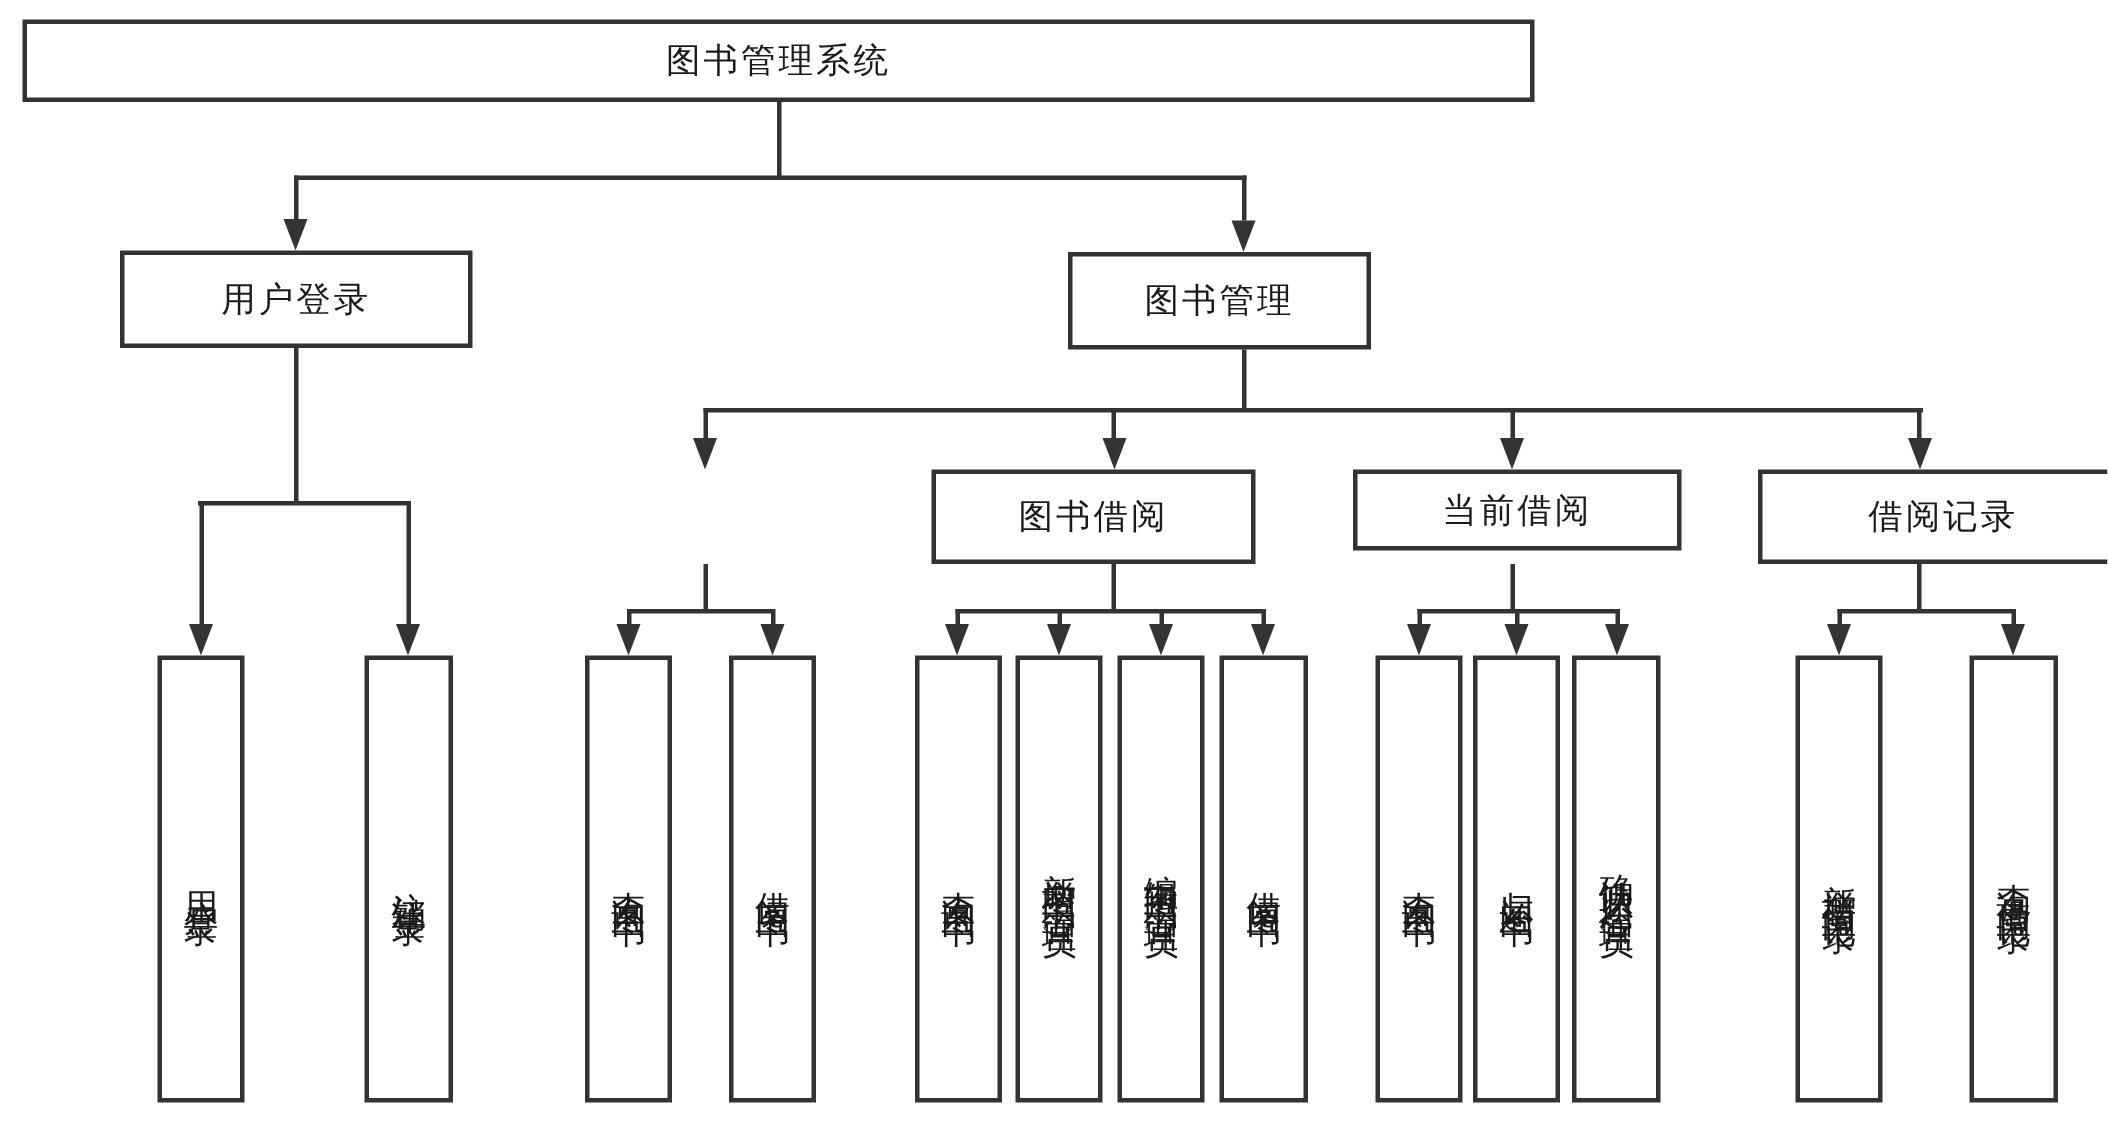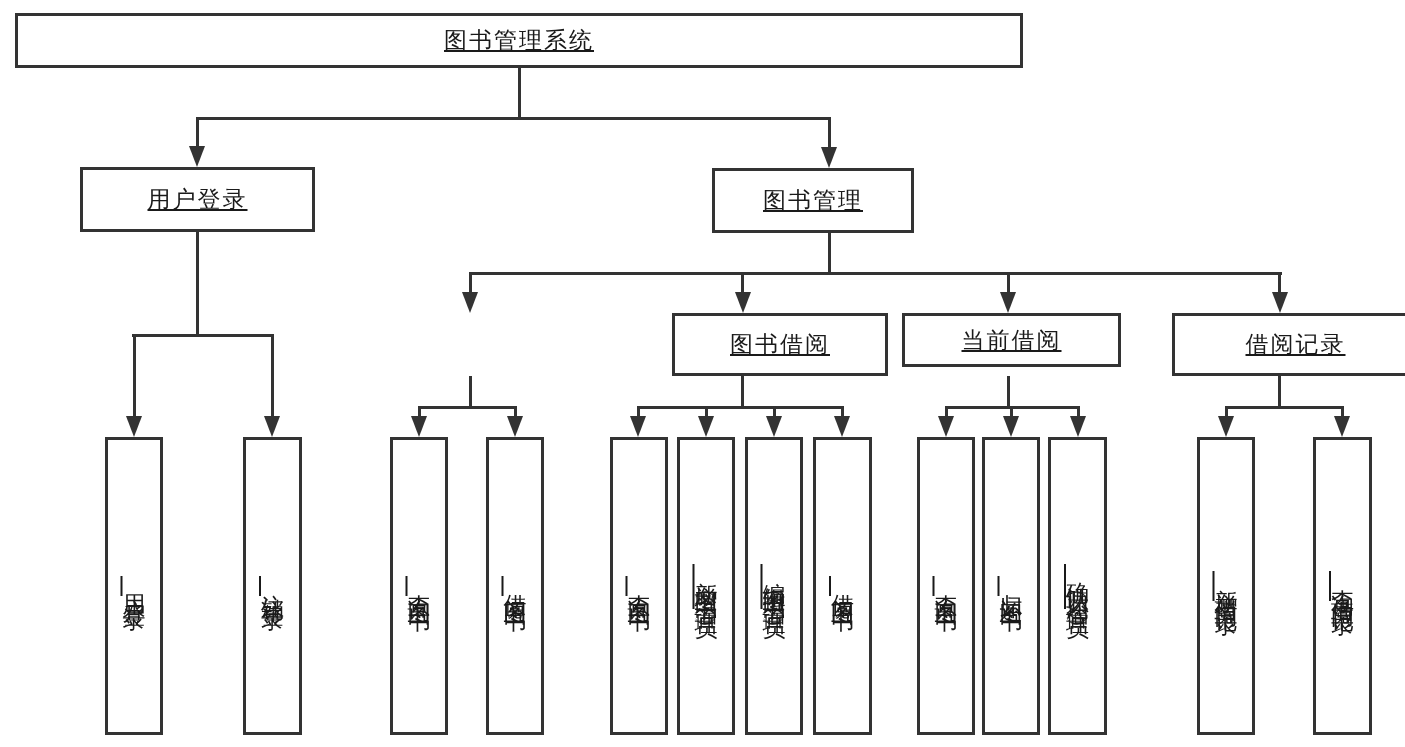--- a/index.html
+++ b/index.html
@@ -3,21 +3,21 @@
 <meta charset="utf-8">
 <title>图书管理系统</title>
 <style>
   html,body{margin:0;padding:0;background:#ffffff;}
   .stage{
     position:relative;width:1405px;height:747px;background:#ffffff;
     font-family:"Liberation Sans",sans-serif;overflow:hidden;color:#1a1a1a;
   }
   .box{
     position:absolute;box-sizing:border-box;border:3px solid #333333;background:#ffffff;
-    display:flex;align-items:center;justify-content:center;text-decoration:underline;
+    display:flex;align-items:center;justify-content:center;
   }
   .box.h span{font-size:23px;letter-spacing:2px;white-space:nowrap;}
   .box.v span{
     writing-mode:vertical-lr;text-orientation:mixed;
     font-size:23px;letter-spacing:5px;line-height:1;white-space:nowrap;
   }
   .vl{position:absolute;width:3px;background:#333333;}
   .hl{position:absolute;height:3px;background:#333333;}
   .ar{
     position:absolute;width:0;height:0;
@@ -63,21 +63,21 @@
   <div class="hl" style="left:469px;top:272px;width:813px"></div>
   <div class="vl" style="left:469px;top:272px;height:22px"></div>
   <div class="ar" style="left:462px;top:292px"></div>
   <div class="vl" style="left:741px;top:272px;height:22px"></div>
   <div class="ar" style="left:735px;top:292px"></div>
   <div class="vl" style="left:1007px;top:272px;height:22px"></div>
   <div class="ar" style="left:1000px;top:292px"></div>
   <div class="vl" style="left:1278px;top:272px;height:22px"></div>
   <div class="ar" style="left:1272px;top:292px"></div>
 
-  <div class="box h" style="left:672px;top:313px;width:216px;height:63px">
+  <div class="box h" style="left:621px;top:313px;width:216px;height:63px">
     <span>图书借阅</span>
   </div>
   <div class="box h" style="left:902px;top:313px;width:219px;height:54px">
     <span>当前借阅</span>
   </div>
   <div class="box h" style="left:1172px;top:313px;width:247px;height:63px">
     <span>借阅记录</span>
   </div>
 
   <div class="vl" style="left:469px;top:376px;height:31px"></div>

